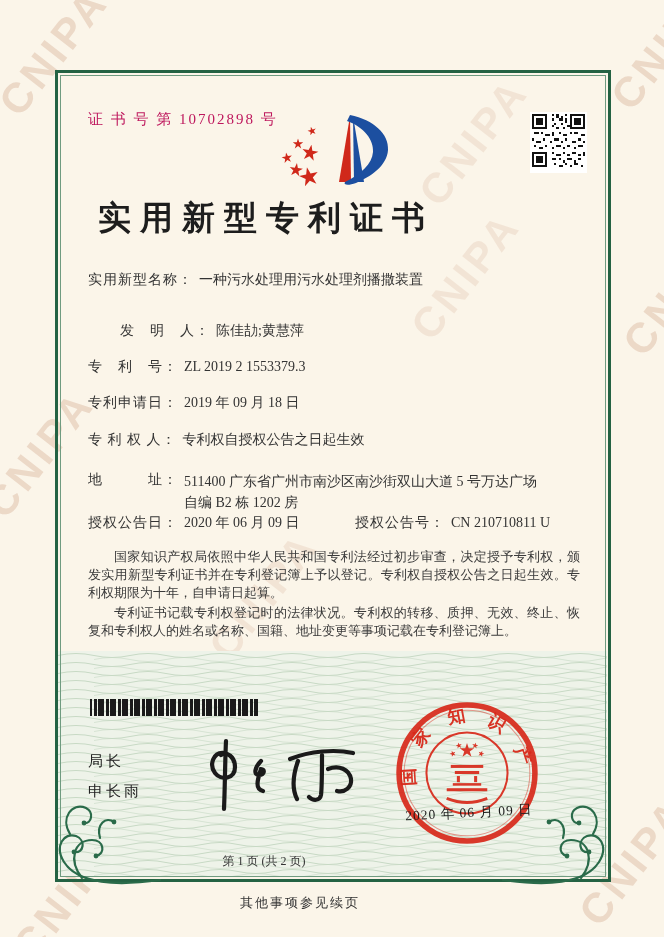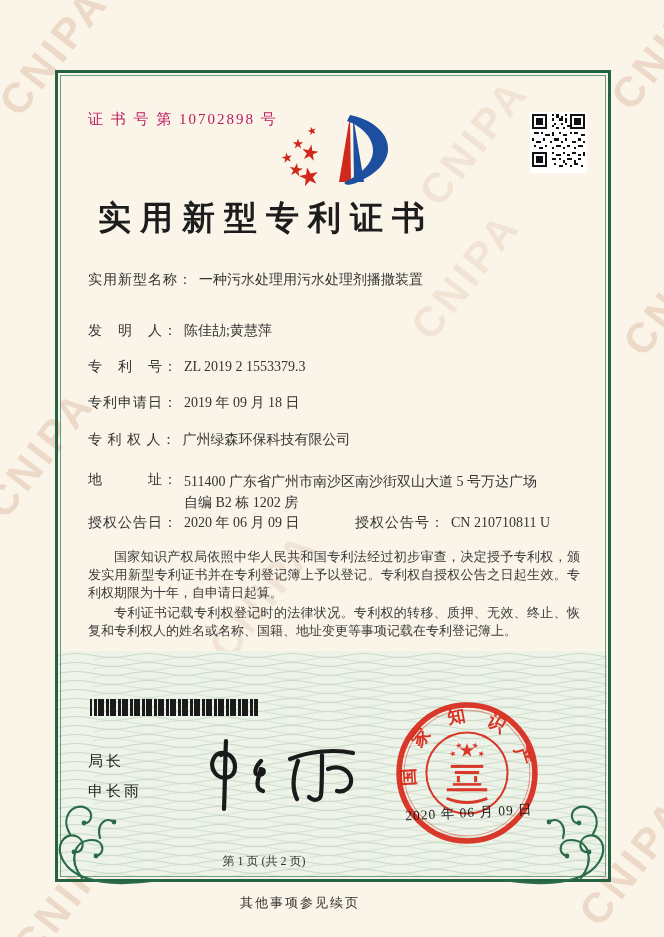--- a/index.html
+++ b/index.html
@@ -151,31 +151,31 @@
         <path d="M9 0h1v1H9z M11 0h1v2h-1z M13 1h1v1h-1z M15 0h1v1h-1z M9 2h1v1H9z M12 2h2v1h-2z M15 2h1v2h-1z M10 4h1v1h-1z M13 4h1v1h-1z M9 5h1v1H9z M11 6h1v1h-1z M14 6h1v1h-1z M16 5h1v1h-1z M1 8h2v1H1z M4 8h1v1H4z M6 9h2v1H6z M9 8h1v2H9z M12 8h1v1h-1z M14 9h2v1h-2z M17 8h1v1h-1z M19 8h2v1h-2z M22 9h2v1h-2z M0 11h1v1H0z M2 12h2v1H2z M5 11h1v1H5z M8 12h1v1H8z M10 11h2v1h-2z M13 12h1v1h-1z M15 11h1v1h-1z M18 12h2v1h-2z M21 11h1v1h-1z M23 12h1v1h-1z M1 14h1v1H1z M3 15h2v1H3z M6 14h1v1H6z M9 15h1v1H9z M11 14h2v1h-2z M14 15h1v1h-1z M16 14h1v1h-1z M19 15h1v1h-1z M21 14h2v1h-2z M9 17h1v1H9z M11 18h2v1h-2z M14 17h1v1h-1z M16 18h1v1h-1z M18 17h2v1h-2z M21 18h1v1h-1z M23 17h1v2h-1z M9 20h2v1H9z M12 20h1v1h-1z M14 21h1v1h-1z M16 20h2v1h-2z M19 21h1v1h-1z M21 20h1v1h-1z M10 22h1v1h-1z M12 23h2v1h-2z M15 22h1v1h-1z M17 23h1v1h-1z M19 22h2v1h-2z M22 23h1v1h-1z"></path>
       </g>
     </svg>
   </div>
 
   <div id="title">实用新型专利证书</div>
 
   <div class="row" style="top:271px;">
     <span class="lb">实用新型名称：</span><span class="vl">一种污水处理用污水处理剂播撒装置</span>
   </div>
-  <div class="row" style="top:322px;">
+  <div class="row" style="top:322px;margin-left:32px;">
     <span class="lb">发　明　人：</span><span class="vl">陈佳劼;黄慧萍</span>
   </div>
   <div class="row" style="top:358px;">
     <span class="lb">专　利　号：</span><span class="vl">ZL 2019 2 1553379.3</span>
   </div>
   <div class="row" style="top:394px;">
     <span class="lb">专利申请日：</span><span class="vl">2019 年 09 月 18 日</span>
   </div>
   <div class="row" style="top:431px;">
-    <span class="lb">专 利 权 人：</span><span class="vl">广州绿森环保科技有限公司</span>
+    <span class="lb">专 利 权 人：</span><span class="vl">专利权自授权公告之日起生效</span>
   </div>
   <div class="row" style="top:440px;margin-top:31px;">
     <span class="lb">地　　　址：</span><span class="vblock"><div>511400 广东省广州市南沙区南沙街双山大道 5 号万达广场</div><div>自编 B2 栋 1202 房</div></span>
   </div>
   <div class="row" style="top:514px;">
     <span class="lb">授权公告日：</span><span class="vl">2020 年 06 月 09 日</span>
     <span class="lb" style="margin-left:52px;">授权公告号：</span><span class="vl">CN 210710811 U</span>
   </div>
 
   <div class="para" style="top:548px;">国家知识产权局依照中华人民共和国专利法经过初步审查，决定授予专利权，颁发实用新型专利证书并在专利登记簿上予以登记。专利权自授权公告之日起生效。专利权期限为十年，自申请日起算。</div>

